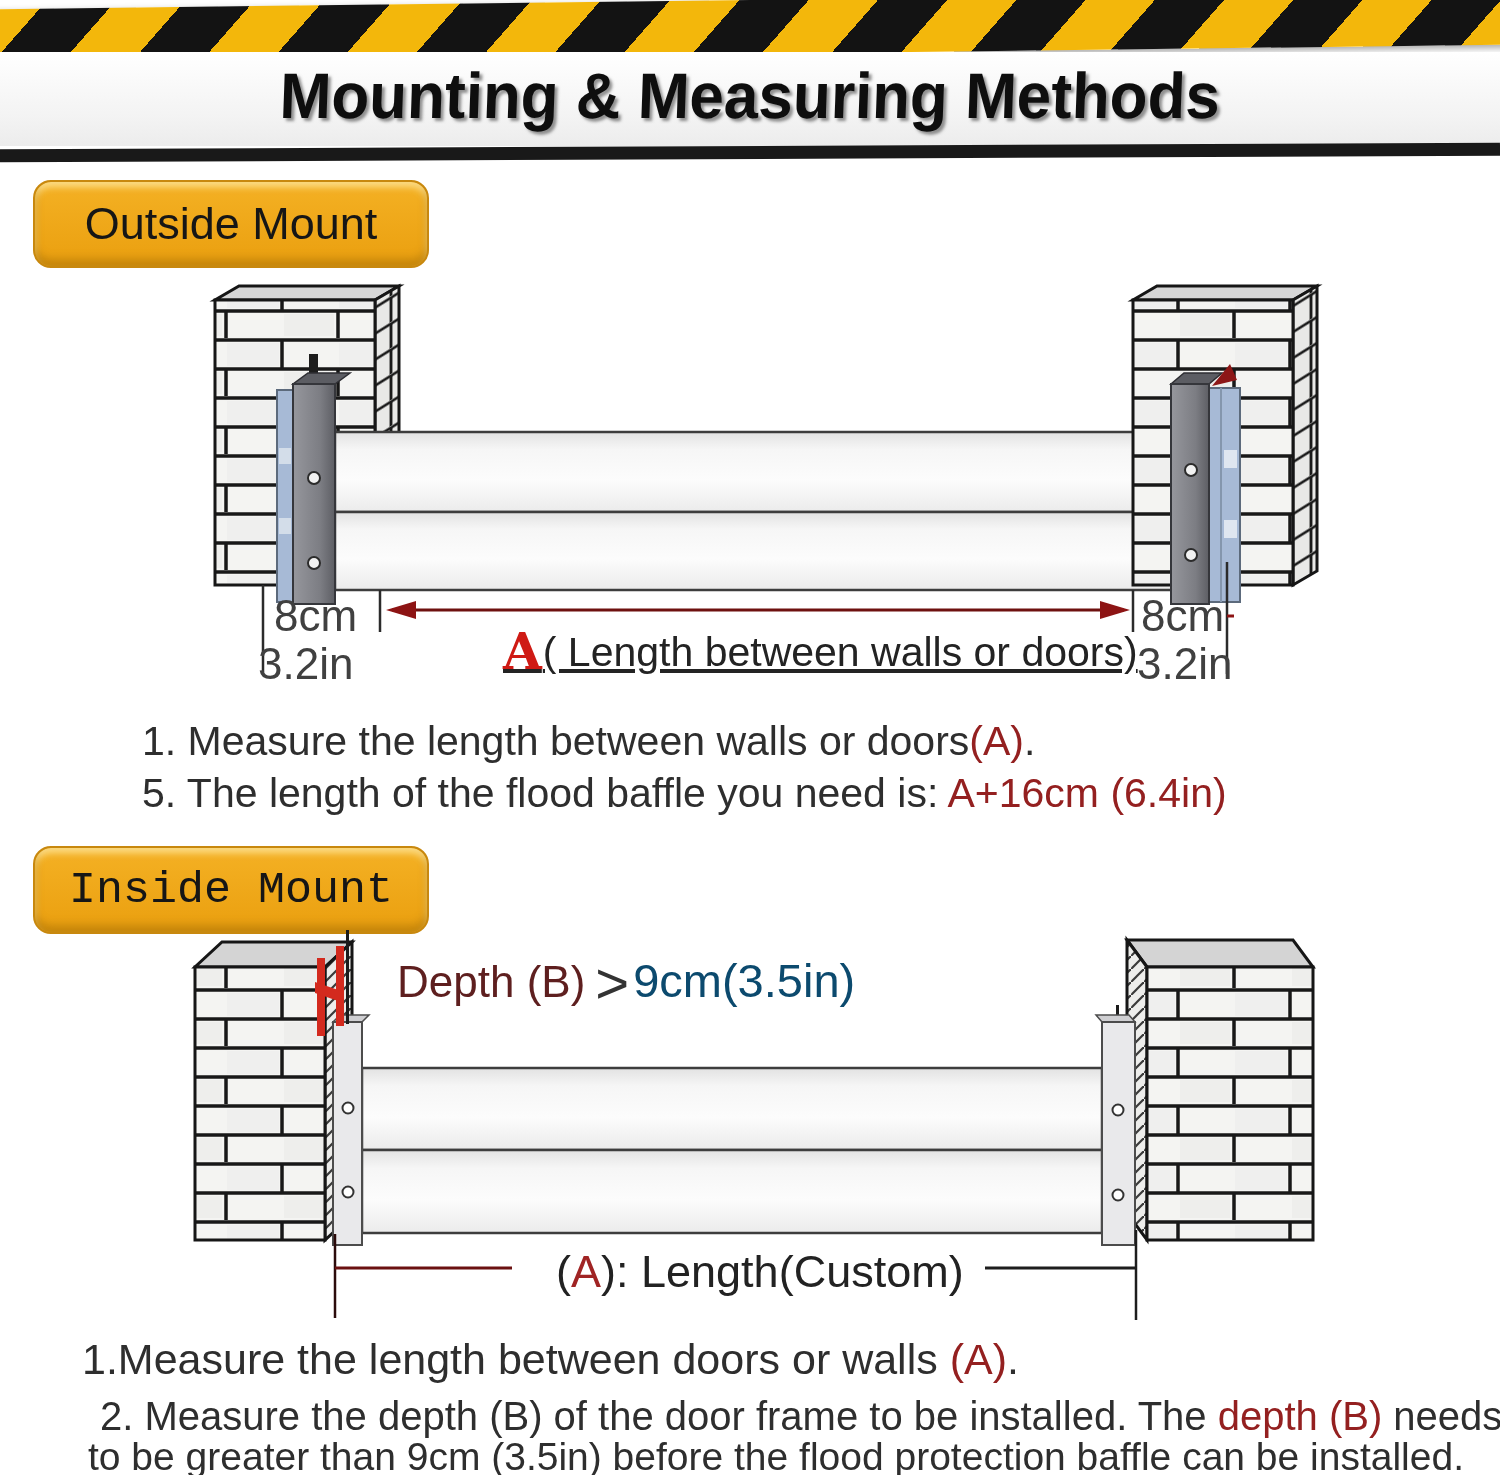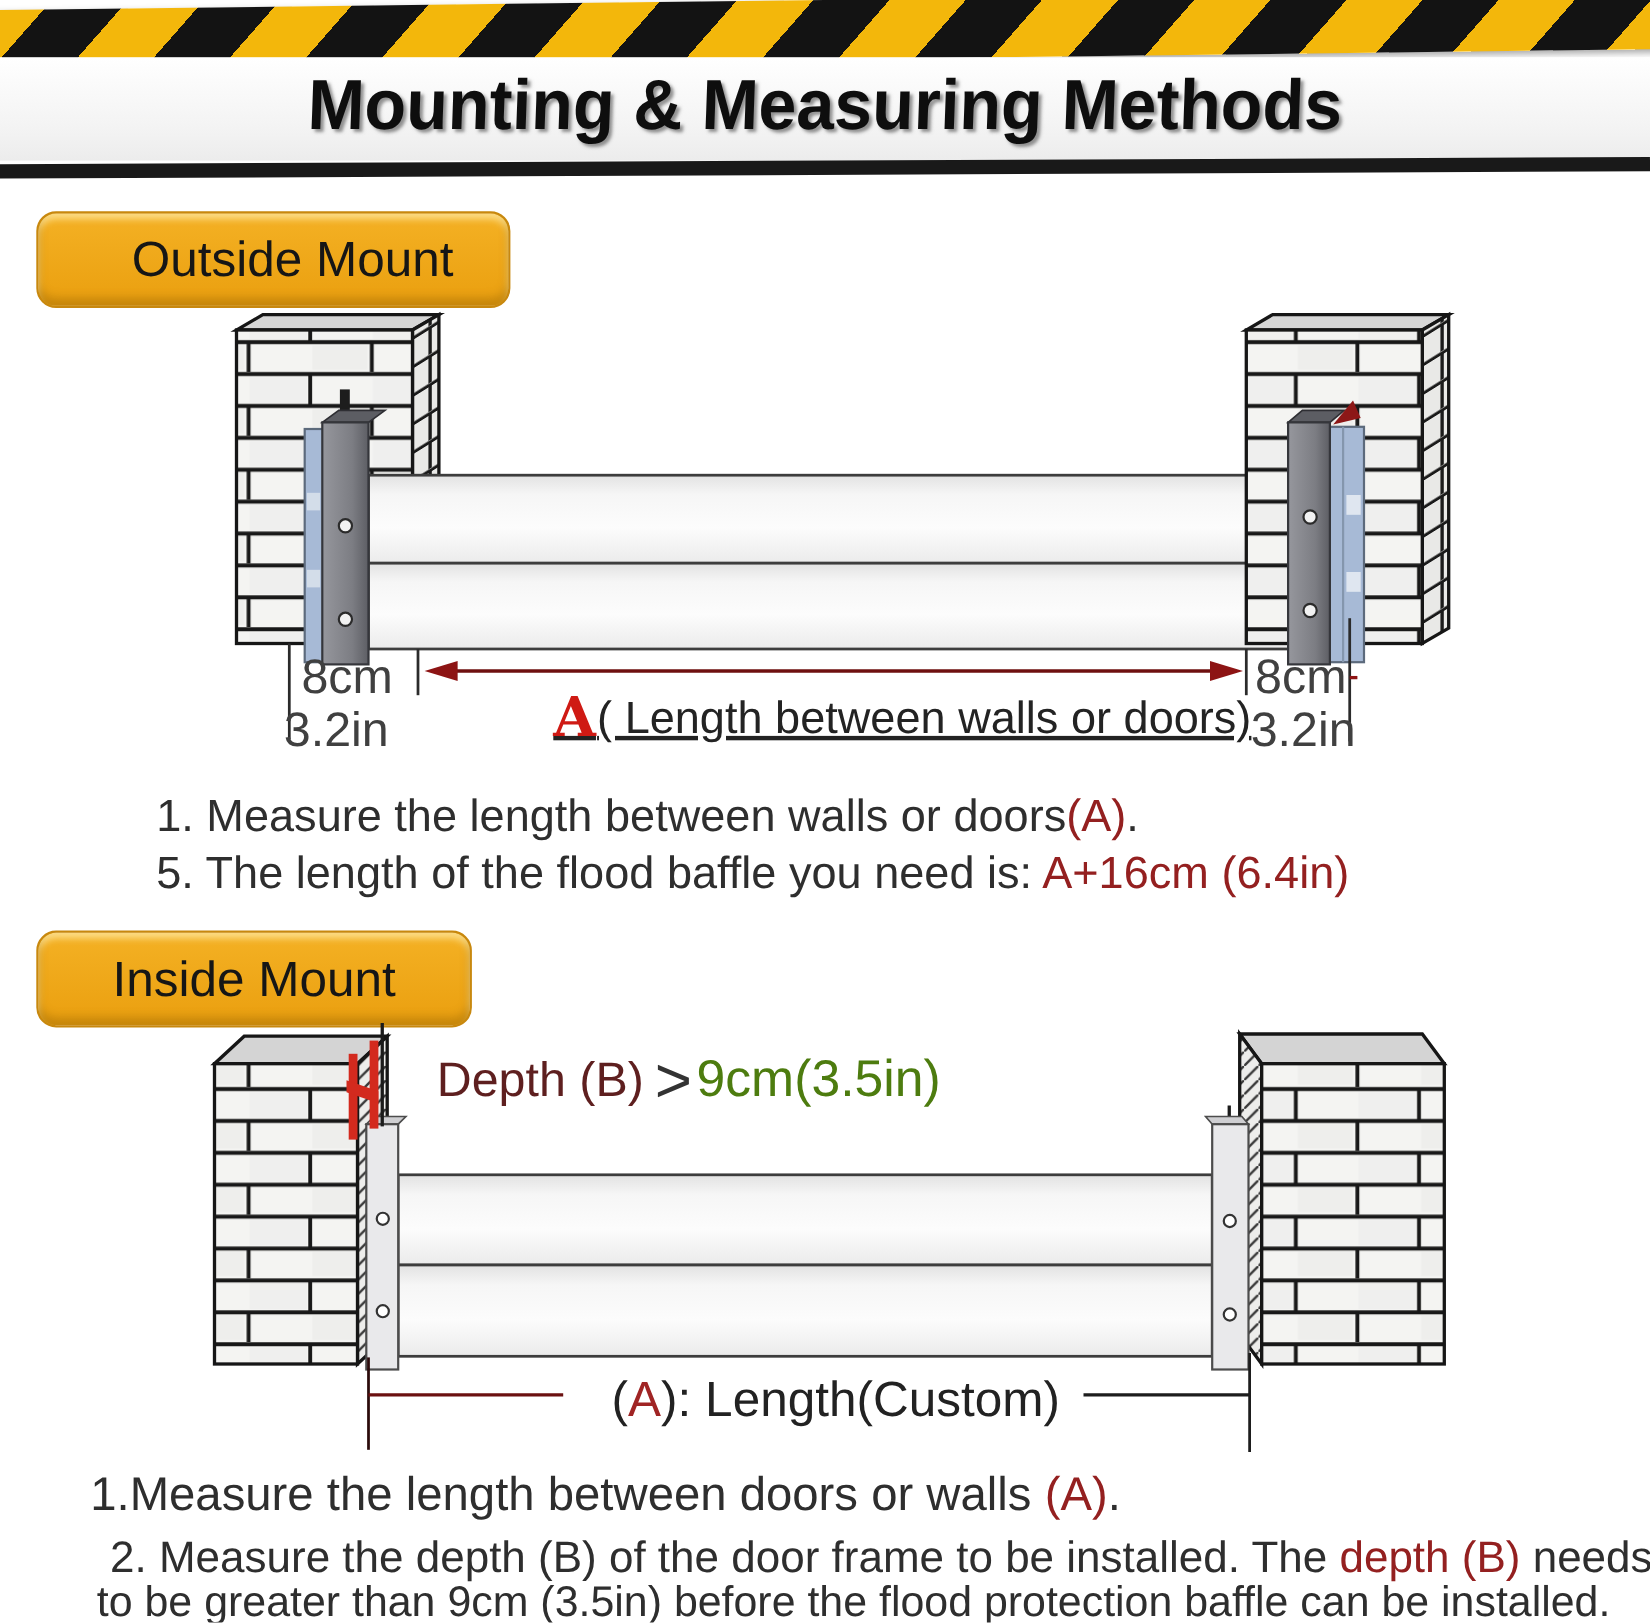--- a/index.html
+++ b/index.html
@@ -32,40 +32,40 @@
   }
   
   .mount-label{
     position:absolute;left:33px;width:392px;height:84px;border-radius:18px;
     background:linear-gradient(#f4b124,#ea9f0f);
     border:2px solid #c8880e;
     box-shadow:inset 0 -7px 9px rgba(130,85,0,.35), inset 0 5px 7px rgba(255,232,160,.8);
     display:flex;align-items:center;justify-content:center;
     font-size:45px;color:#161616;
   }
-  #outside-label{top:192px;padding-left:35px;}
-  #inside-label{top:846px;}
+  #outside-label{top:180px;}
+  #inside-label{top:846px;font-family:Liberation Mono, monospace;}
   
   .dim{font-size:44px;color:#404040;}
   #t-left-cm{left:274px;top:592px;}
   #t-left-in{left:258px;top:640px;}
   #t-right-cm{left:1141px;top:592px;}
   #t-right-in{left:1137px;top:640px;}
   #t-arrow-label{left:503px;top:624px;font-size:41px;color:#232323;text-decoration:underline;}
   #t-arrow-label .bigA{
     font-family:"DejaVu Serif", serif;font-weight:bold;font-size:50px;
     color:#cf1a14;margin-right:1px;vertical-align:-3px;
   }
   .steps{font-size:41px;color:#2e2e2e;}
   #t-out-step1{left:142px;top:719px;text-align:right;}
   #t-out-step2{left:142px;top:771px;}
   .redtxt{color:#942020;}
   #t-depth{left:397px;top:951px;font-size:44px;color:#5e1f1f;}
   #t-depth .gt{color:#333;font-size:58px;font-weight:300;vertical-align:-6px;margin:0 4px 0 10px;}
-  #t-depth .val{color:#4d7c0f;font-size:47px;}
+  #t-depth .val{color:#0c4a6e;font-size:47px;}
   #t-len{left:556px;top:1247px;font-size:45px;color:#222;}
   #t-len .redA{color:#a02424;}
   #t-in-step1{left:82px;top:1336px;font-size:43px;}
   #t-in-step2{left:100px;top:1394px;font-size:40px;}
   #t-in-step3{left:88px;top:1436px;font-size:39px;}
 </style>
 </head>
 <body>
 
 <div id="caution-tape"></div>

